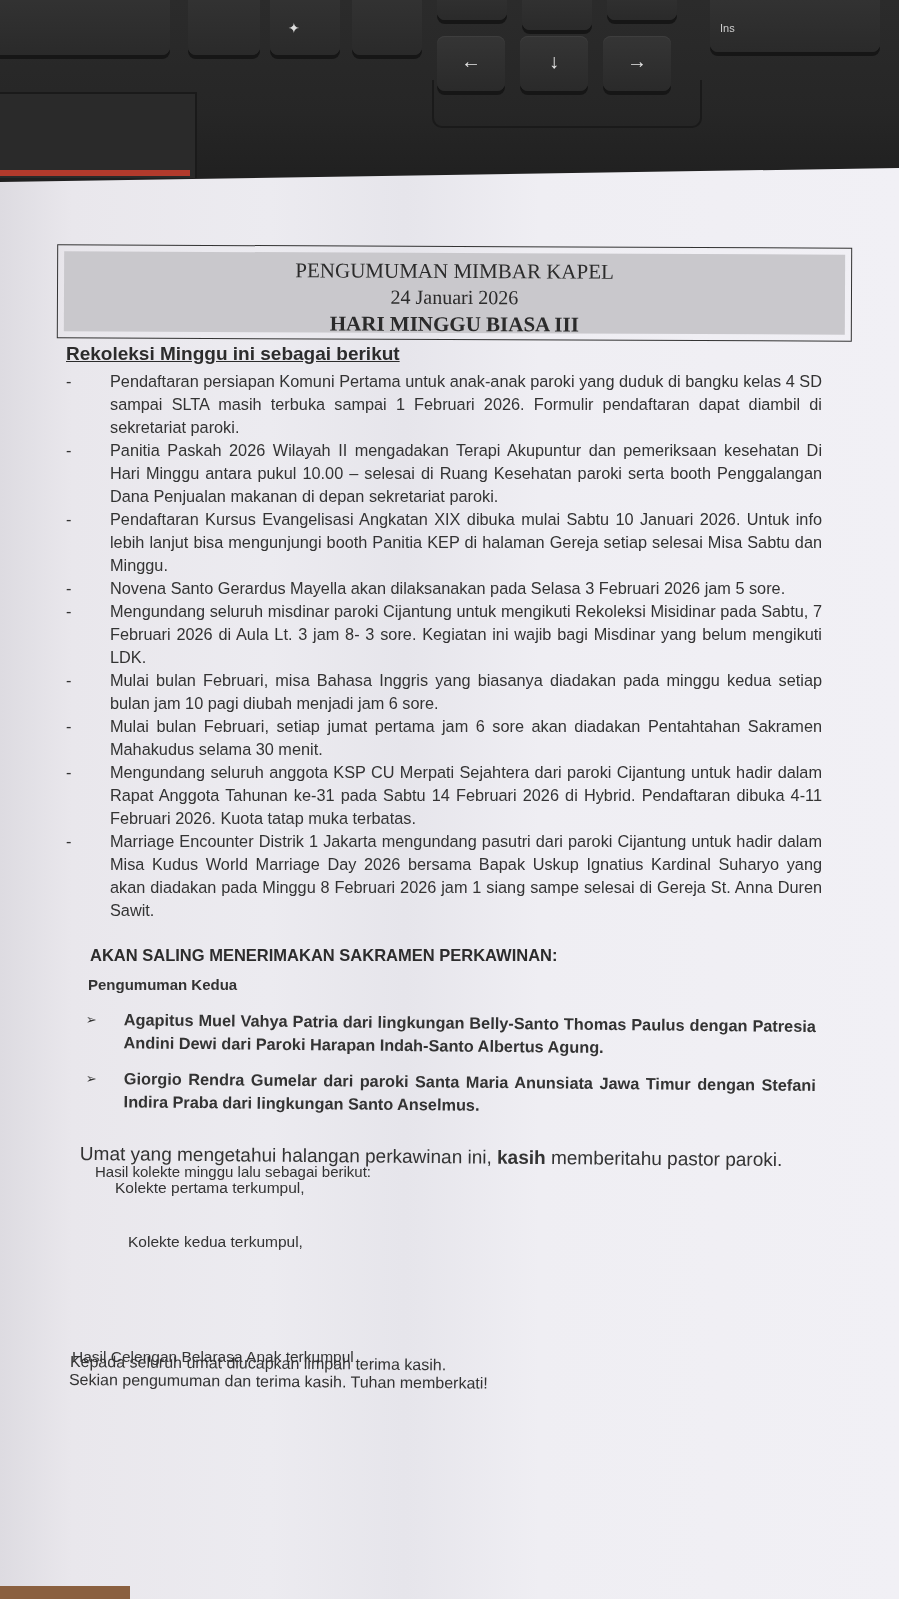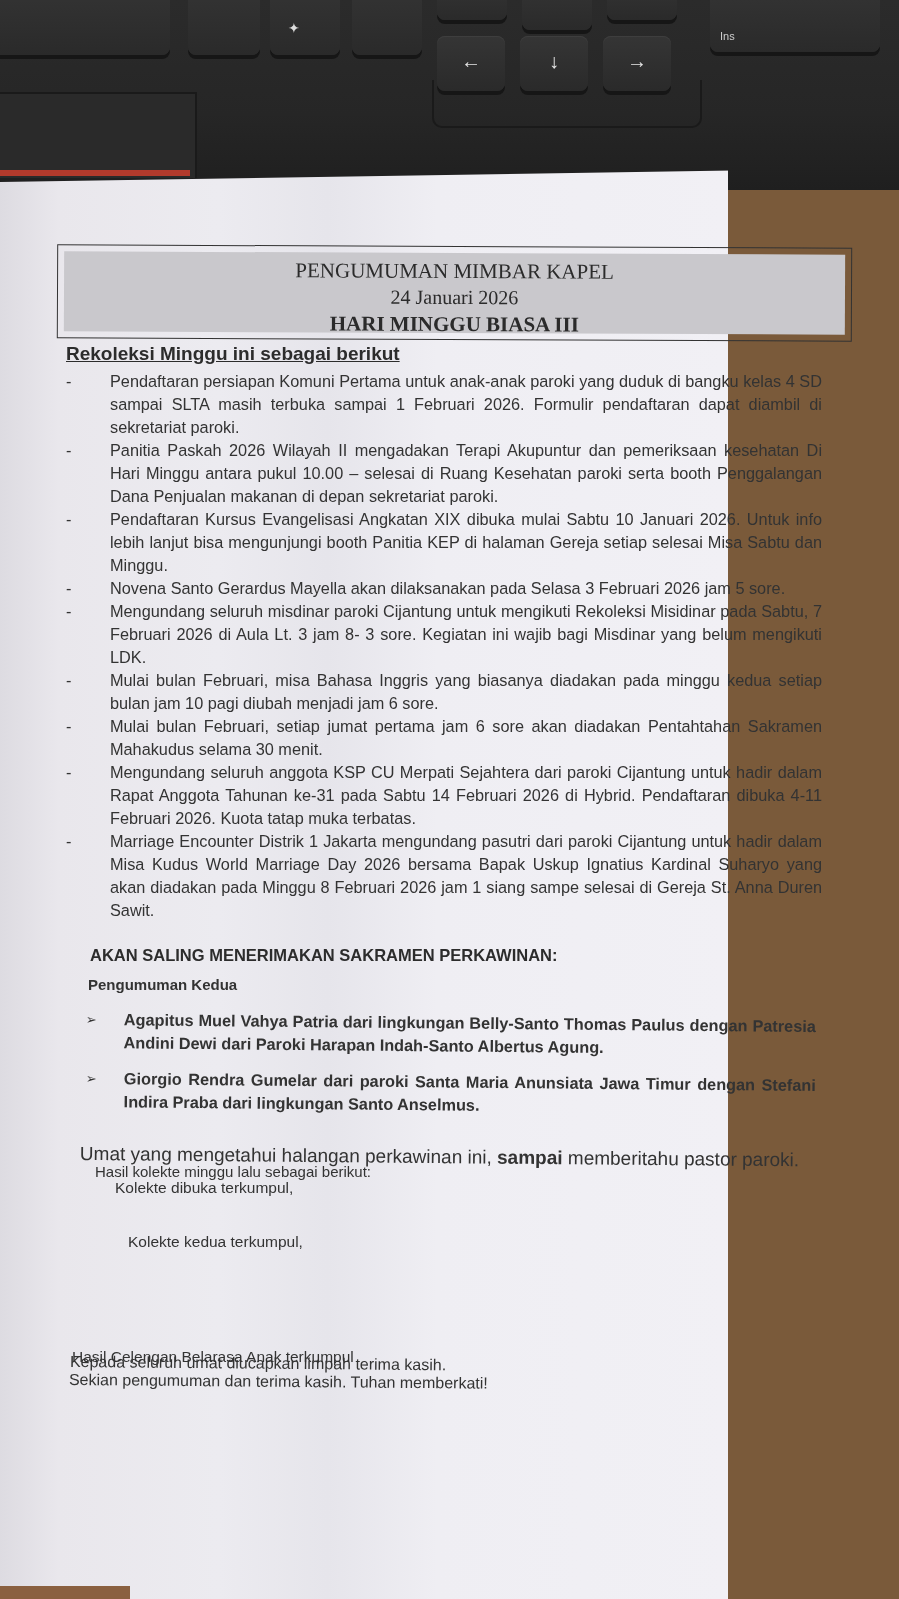--- a/index.html
+++ b/index.html
@@ -24,21 +24,21 @@
     position: absolute; left: 432px; top: 80px; width: 266px; height: 46px;
     border: 2px solid #1a1a1a; border-top: none; border-radius: 0 0 10px 10px;
   }
   .trackpad-btn {
     position: absolute; left: 0; top: 92px; width: 195px; height: 84px;
     background: #2a2a2a; border-right: 2px solid #1a1a1a; border-top: 2px solid #1a1a1a;
   }
   .red-stripe { position: absolute; left: 0; top: 170px; width: 190px; height: 6px; background: #b23a2c; }
   
   .paper {
-    position: absolute; left: 0; top: 168px; width: 728px; height: 1431px;
+    position: absolute; left: 0; top: 168px; width: 899px; height: 1431px;
     background: linear-gradient(90deg, #dddbe1 0%, #e9e7ec 8%, #ecebf0 30%, #e6e5eb 45%, #efeef3 60%, #f1f0f5 100%);
     clip-path: polygon(0 14px, 899px 0, 899px 1431px, 0 1431px);
   }
   .doc { position: absolute; left: 0; top: 0; width: 899px; color: #2a2a2a; }
   .header-box {
     position: absolute; left: 57px; top: 78px; width: 793px; height: 92px;
     border: 1.5px solid #333; transform: rotate(0.25deg);
   }
   .header-inner {
     position: absolute; left: 6px; top: 6px; right: 6px; bottom: 6px;
@@ -82,21 +82,21 @@
 
     <span style="position:absolute;left:18px;top:40px;font-size:14px;color:#ddd">✦</span>
   </div>
   <div class="key" style="left:352px;top:-20px;width:70px;height:75px;">
     
   </div>
   <div class="key" style="left:437px;top:-20px;width:70px;height:40px;"></div>
   <div class="key" style="left:522px;top:-20px;width:70px;height:50px;"></div>
   <div class="key" style="left:607px;top:-20px;width:70px;height:40px;"></div>
   <div class="key" style="left:710px;top:-20px;width:170px;height:72px;">
-    <span class="lbl" style="top:50px">Ins</span>
+    <span class="lbl" style="top:42px">Ins</span>
   </div>
   <div class="arrow-well"></div>
   <div class="key" style="left:437px;top:36px;width:68px;height:55px;">
     <span class="glyph">←</span>
   </div>
   <div class="key" style="left:520px;top:36px;width:68px;height:55px;">
     <span class="glyph">↓</span>
   </div>
   <div class="key" style="left:603px;top:36px;width:68px;height:55px;">
     <span class="glyph">→</span>
@@ -164,24 +164,24 @@
       <li class="couple">
         <span class="chev">➢</span>
         <span>Agapitus Muel Vahya Patria dari lingkungan Belly-Santo Thomas Paulus dengan Patresia Andini Dewi dari Paroki Harapan Indah-Santo Albertus Agung.</span>
       </li>
       <li class="couple">
         <span class="chev">➢</span>
         <span>Giorgio Rendra Gumelar dari paroki Santa Maria Anunsiata Jawa Timur dengan Stefani Indira Praba dari lingkungan Santo Anselmus.</span>
       </li>
     </ul>
 
-    <div class="warning"><span>Umat yang mengetahui halangan perkawinan ini, </span><b>sampai</b><span> memberitahu pastor paroki.</span></div>
+    <div class="warning"><span>Umat yang mengetahui halangan perkawinan ini, </span><b>kasih</b><span> memberitahu pastor paroki.</span></div>
 
     <div class="collect-head">Hasil kolekte minggu lalu sebagai berikut:</div>
-    <div class="collect-1">Kolekte dibuka terkumpul,</div>
+    <div class="collect-1">Kolekte pertama terkumpul,</div>
     <div class="collect-2">Kolekte kedua terkumpul,</div>
     <div class="collect-3">Hasil Celengan Belarasa Anak terkumpul</div>
 
     <div class="closing-1">Kepada seluruh umat diucapkan limpah terima kasih.</div>
     <div class="closing-2">Sekian pengumuman dan terima kasih. Tuhan memberkati!</div>
   </div>
 </div>
 <div class="table-edge"></div>
 
 </body></html>

